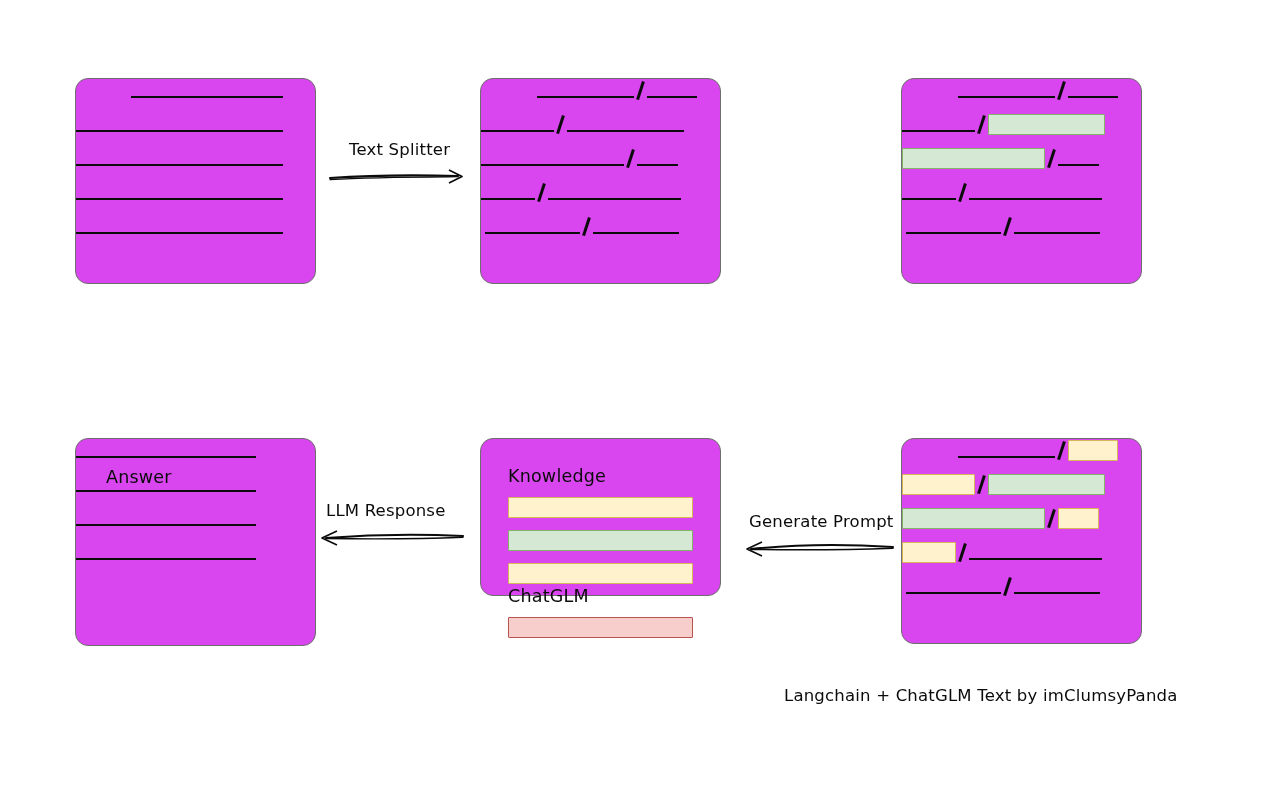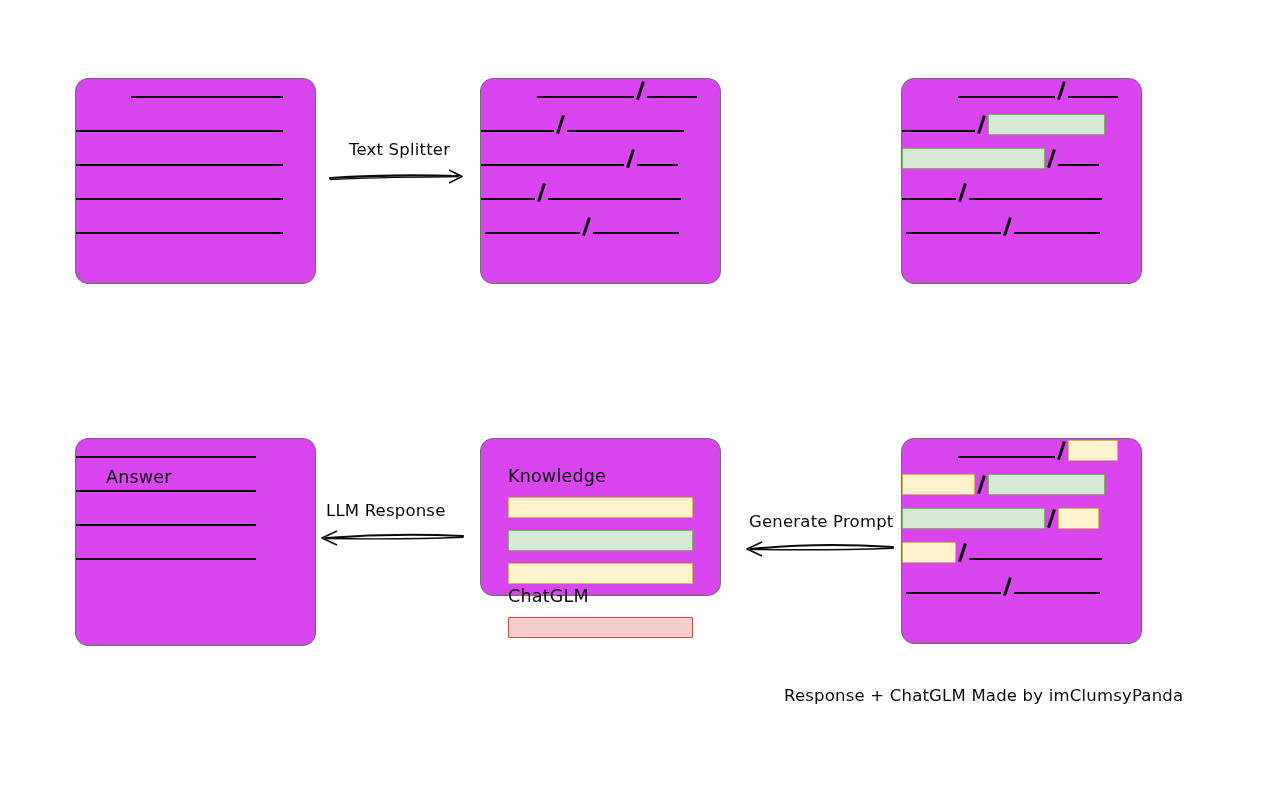--- a/index.html
+++ b/index.html
@@ -290,15 +290,15 @@
         </div>
         <div class="row" style="top: 68px; left: 0px;">
           <div class="seg" style="width: 180px;"></div>
         </div>
         <div class="row" style="top: 102px; left: 0px;">
           <div class="seg" style="width: 180px;"></div>
         </div>
       </div>
   </div>
 
-  <div class="credit" style="left:784px; top:686px;">Response + ChatGLM Made by imClumsyPanda</div>
+  <div class="credit" style="left:784px; top:686px;">Langchain + ChatGLM Text by imClumsyPanda</div>
 
 </div>
 
 </body></html>

